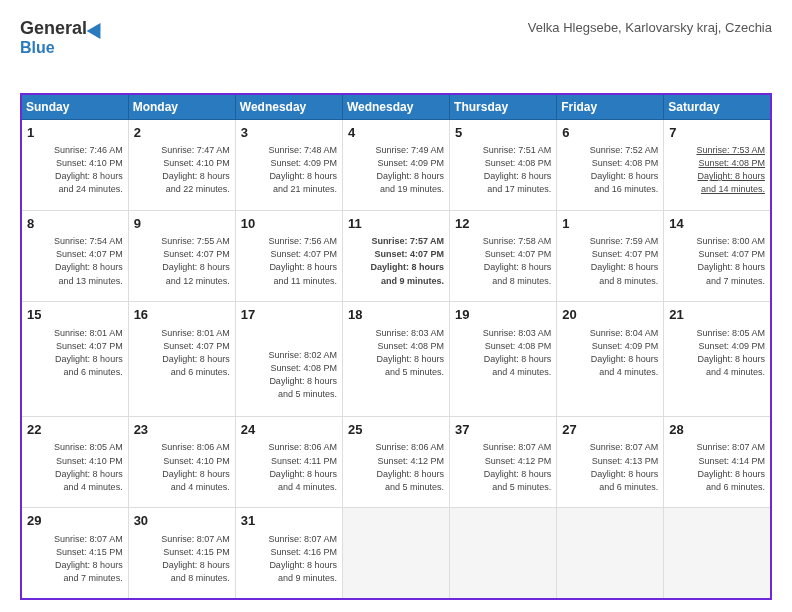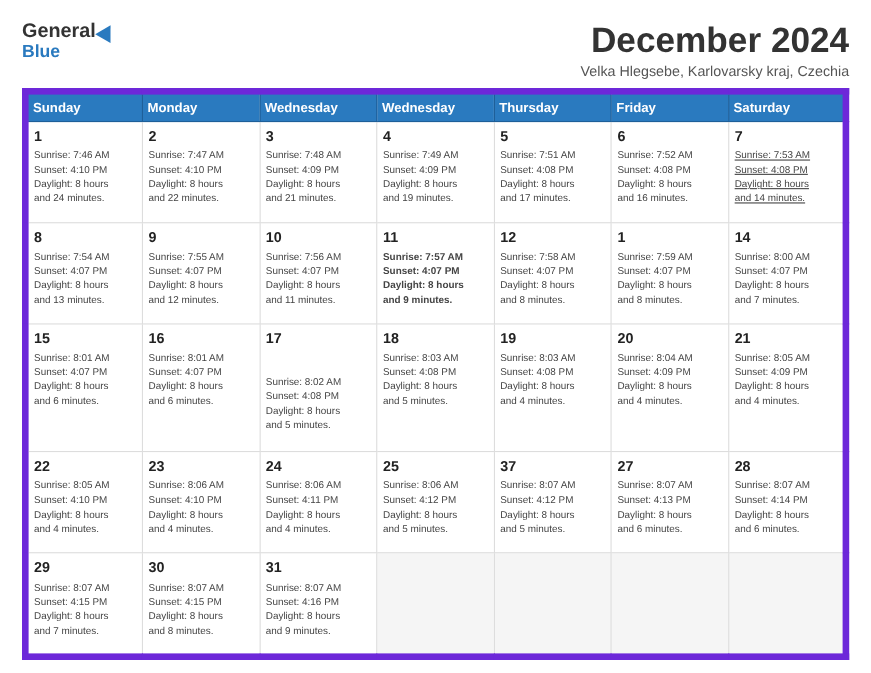--- a/index.html
+++ b/index.html
@@ -9,20 +9,21 @@
       width: 792px;
       height: 612px;
       overflow: hidden;
     }
     .page {
       width: 792px;
       height: 612px;
       padding: 18px 20px 12px 20px;
       display: flex;
       flex-direction: column;
+      gap: 28px;
     }
     .header {
       display: flex;
       justify-content: space-between;
       align-items: flex-start;
       margin-bottom: 8px;
     }
     .logo {
       display: flex;
       flex-direction: column;
@@ -53,21 +54,21 @@
       font-weight: bold;
       color: #333;
     }
     .subtitle {
       font-size: 13px;
       color: #555;
       margin-top: 2px;
     }
     .calendar {
       flex: 1;
-      border: 6px solid #6d28d9;
+      border: 2px solid #6d28d9;
       border-collapse: collapse;
       width: 100%;
       table-layout: fixed;
     }
     .calendar th {
       background-color: #2a7abf;
       color: #fff;
       font-size: 12px;
       font-weight: bold;
       padding: 5px 4px;
@@ -93,20 +94,21 @@
       font-size: 13px;
       font-weight: bold;
       color: #222;
       display: block;
       margin-bottom: 2px;
     }
     .day-info {
       font-size: 9px;
       color: #444;
       line-height: 1.45;
+      text-align: right;
     }
     .week-row td {
       height: 82px;
     }
     .last-row td {
       height: 72px;
     }
   </style>
 </head>
 <body>
@@ -114,21 +116,20 @@
 <div class="page">
   <div class="header">
     <div class="logo">
       <div class="logo-text">
         <span class="logo-general">General</span>
         <div class="logo-triangle"></div>
       </div>
       <span class="logo-blue">Blue</span>
     </div>
     <div class="title-area">
-      <div class="month-title">December 2024</div>
       <div class="subtitle">Velka Hlegsebe, Karlovarsky kraj, Czechia</div>
     </div>
   </div>
 
   <table class="calendar" id="cal-table">
     <thead>
       <tr id="header-row">
           <th>Sunday</th>
           <th>Monday</th>
           <th>Wednesday</th>

